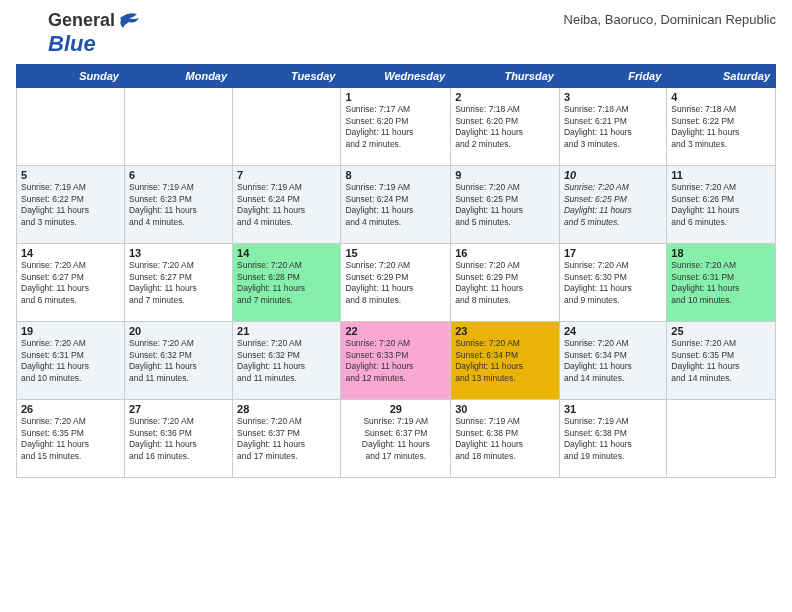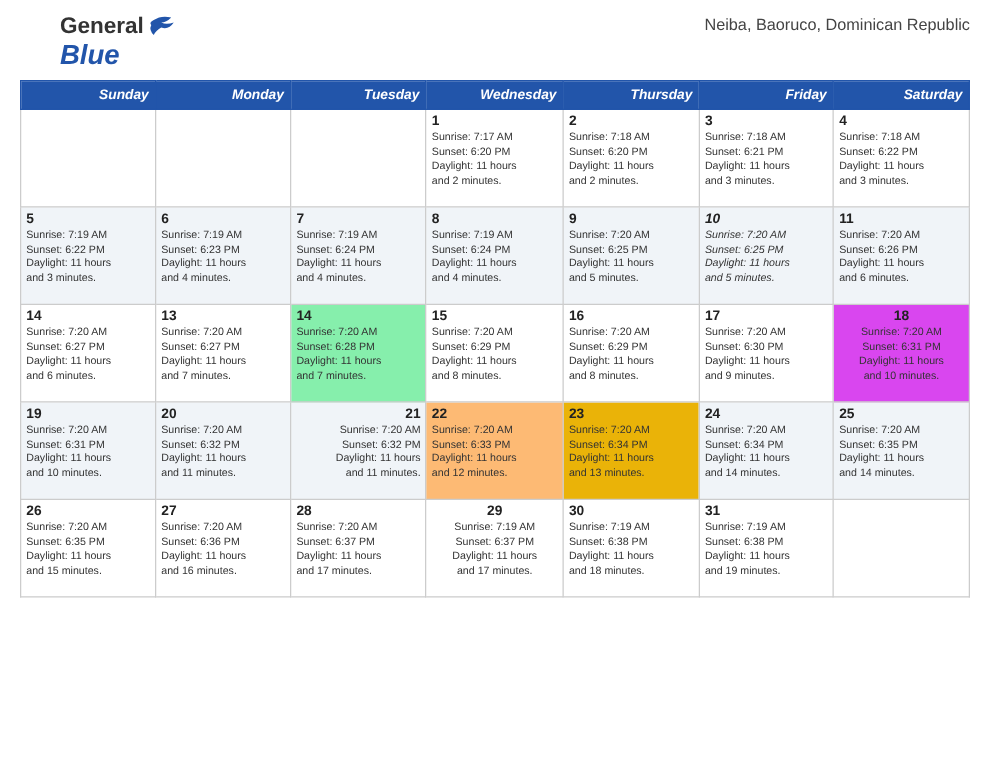--- a/index.html
+++ b/index.html
@@ -253,21 +253,21 @@
 Daylight: 11 hours
 and 8 minutes.</div>
           </td>
           <td style="background: rgb(255, 255, 255);">
             <div class="day-number">17</div>
             <div class="day-info" style="white-space: pre-line;">Sunrise: 7:20 AM
 Sunset: 6:30 PM
 Daylight: 11 hours
 and 9 minutes.</div>
           </td>
-          <td style="background: #d946ef; text-align: center;">
+          <td style="background: #86efac;">
             <div class="day-number">18</div>
             <div class="day-info" style="white-space: pre-line;">Sunrise: 7:20 AM
 Sunset: 6:31 PM
 Daylight: 11 hours
 and 10 minutes.</div>
           </td>
         </tr>
         <tr>
           <td style="background: rgb(240, 244, 248); margin-left: 44px;">
             <div class="day-number">19</div>
@@ -276,28 +276,28 @@
 Daylight: 11 hours
 and 10 minutes.</div>
           </td>
           <td style="background: rgb(240, 244, 248);">
             <div class="day-number">20</div>
             <div class="day-info" style="white-space: pre-line;">Sunrise: 7:20 AM
 Sunset: 6:32 PM
 Daylight: 11 hours
 and 11 minutes.</div>
           </td>
-          <td style="background: rgb(240, 244, 248); text-align: right;">
+          <td style="background: rgb(240, 244, 248);">
             <div class="day-number">21</div>
             <div class="day-info" style="white-space: pre-line;">Sunrise: 7:20 AM
 Sunset: 6:32 PM
 Daylight: 11 hours
 and 11 minutes.</div>
           </td>
-          <td style="background: #fdba74; margin-top: 32px;">
+          <td style="background: #f9a8d4; margin-top: 32px;">
             <div class="day-number">22</div>
             <div class="day-info" style="white-space: pre-line;">Sunrise: 7:20 AM
 Sunset: 6:33 PM
 Daylight: 11 hours
 and 12 minutes.</div>
           </td>
           <td style="background: #eab308;">
             <div class="day-number">23</div>
             <div class="day-info" style="white-space: pre-line;">Sunrise: 7:20 AM
 Sunset: 6:34 PM

